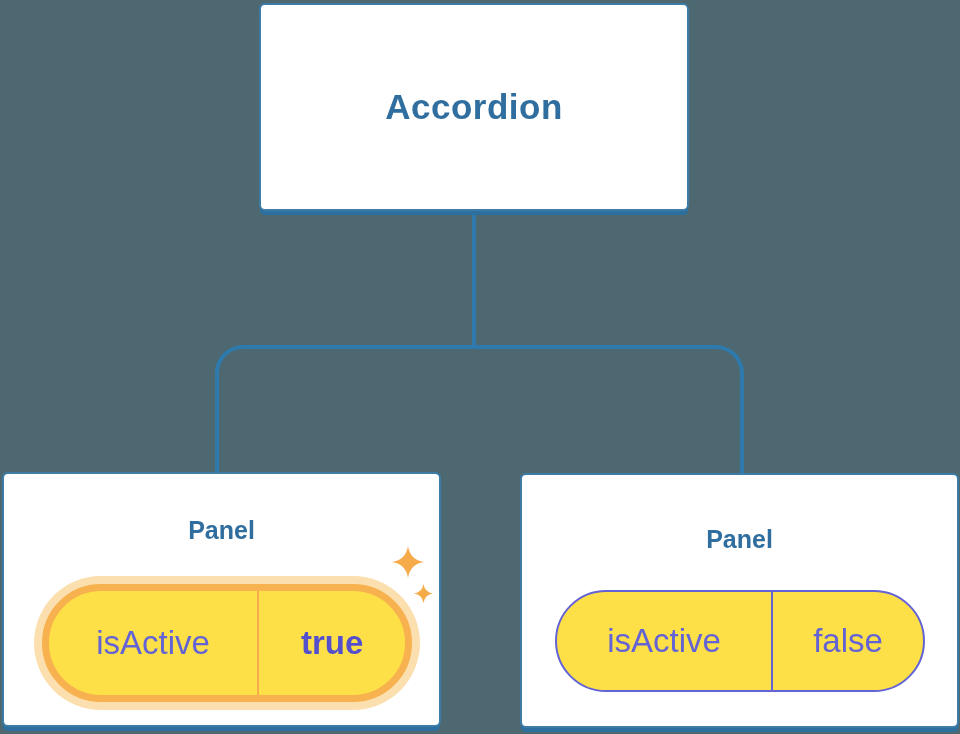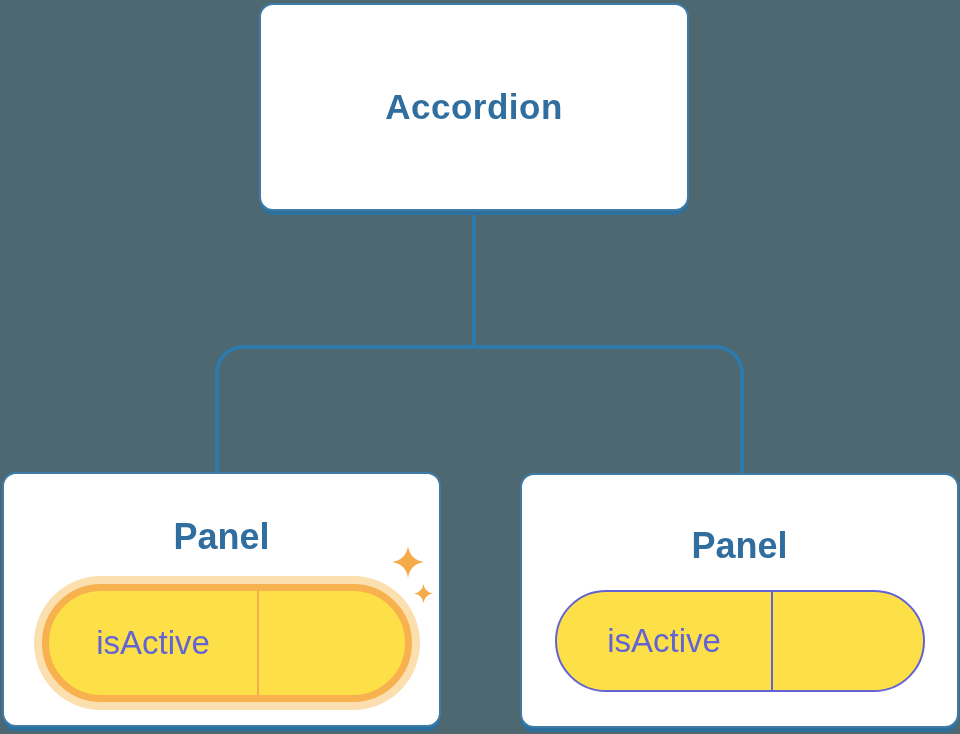--- a/index.html
+++ b/index.html
@@ -27,21 +27,21 @@
     border-bottom: none;
     border-radius: 28px 28px 0 0;
     box-sizing: border-box;
   }
 
   
   .node {
     position: absolute;
     background: #ffffff;
     border: 2px solid var(--node-border, #3d7ca7);
-    border-radius: 14px;
+    border-radius: 6px;
     box-shadow: 0 5px 0 -1px var(--node-shadow, #2d6f9f);
     box-sizing: border-box;
   }
   .node-accordion {
     left: 259px; top: 3px;
     width: 430px; height: 208px;
     display: flex; align-items: center; justify-content: center;
   }
   .node-label {
     color: var(--node-text, #2f6e9e);
@@ -52,21 +52,21 @@
   .panel {
     width: 439px; height: 255px;
   }
   .panel-left  { left: 2px;   top: 472px; }
   .panel-right { left: 520px; top: 473px; }
   .panel-title {
     position: absolute;
     left: 0; width: 100%;
     text-align: center;
     color: var(--node-text, #2f6e9e);
-    font-size: 36px;
+    font-size: 25px;
     font-weight: 600;
   }
   .panel-left  .panel-title { top: 42px; }
   .panel-right .panel-title { top: 50px; }
 
   
   .pill {
     position: absolute;
     display: flex;
     align-items: stretch;
@@ -123,34 +123,36 @@
 
   <div class="node node-accordion">
     <span class="node-label">Accordion</span>
   </div>
 
   <div class="node panel panel-left">
     <div class="panel-title">Panel</div>
     <div class="pill pill-active">
       <span class="pill-cell name">isActive</span>
       <span class="pill-divider"></span>
+      <span class="pill-cell value value-bold">true</span>
     </div>
     <span class="sparkle sparkle-big">
       <svg viewBox="0 0 24 24" aria-hidden="true">
         <path d="M12 0 Q13.6 10.4 24 12 Q13.6 13.6 12 24 Q10.4 13.6 0 12 Q10.4 10.4 12 0 Z" fill="currentColor"></path>
       </svg>
     </span>
     <span class="sparkle sparkle-small">
       <svg viewBox="0 0 24 24" aria-hidden="true">
         <path d="M12 0 Q13.6 10.4 24 12 Q13.6 13.6 12 24 Q10.4 13.6 0 12 Q10.4 10.4 12 0 Z" fill="currentColor"></path>
       </svg>
     </span>
   </div>
 
   <div class="node panel panel-right">
     <div class="panel-title">Panel</div>
     <div class="pill pill-inactive">
       <span class="pill-cell name">isActive</span>
       <span class="pill-divider"></span>
+      <span class="pill-cell value">false</span>
     </div>
   </div>
 
 </div>
 
 </body></html>

